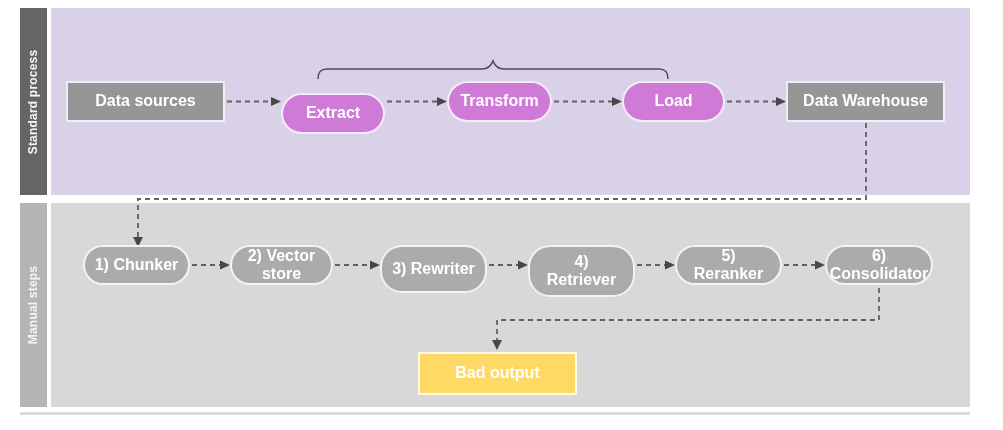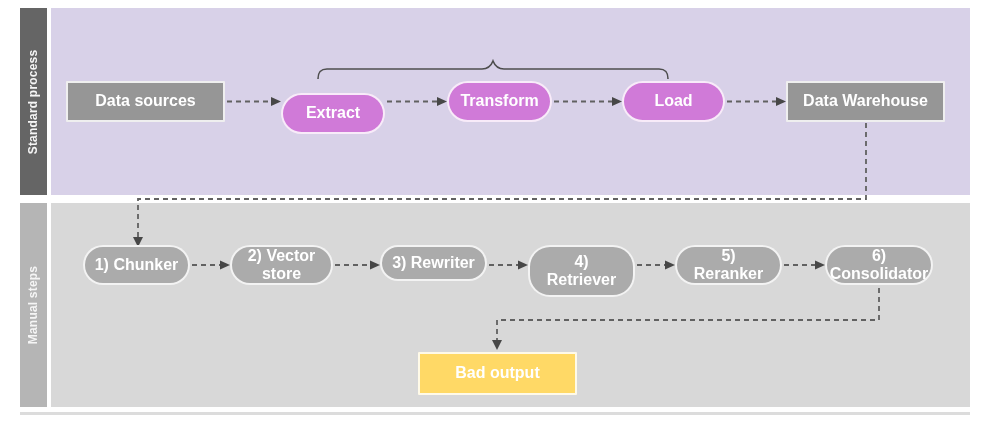--- a/index.html
+++ b/index.html
@@ -104,20 +104,20 @@
 
 
   <div class="node rect gray-box" style="left:66px;top:81px;width:159px;height:41px;">Data sources</div>
   <div class="node pill purple" style="left:281px;top:81px;width:104px;height:41px;margin-top:12px;">Extract</div>
   <div class="node pill purple" style="left:447px;top:81px;width:105px;height:41px;">Transform</div>
   <div class="node pill purple" style="left:622px;top:81px;width:103px;height:41px;">Load</div>
   <div class="node rect gray-box" style="left:786px;top:81px;width:159px;height:41px;">Data Warehouse</div>
 
   <div class="node pill gray-pill" style="left:83px;top:245px;width:107px;height:40px;">1) Chunker</div>
   <div class="node pill gray-pill" style="left:230px;top:245px;width:103px;height:40px;">2) Vector store</div>
-  <div class="node pill gray-pill" style="left:380px;top:245px;width:107px;height:36px;">3) Rewriter</div>
+  <div class="node pill gray-pill" style="left:380px;top:245px;width:107px;height:48px;">3) Rewriter</div>
   <div class="node pill gray-pill" style="left:528px;top:245px;width:107px;height:52px;">4) Retriever</div>
   <div class="node pill gray-pill" style="left:675px;top:245px;width:107px;height:40px;">5) Reranker</div>
   <div class="node pill gray-pill" style="left:825px;top:245px;width:108px;height:40px;text-align:center;">6) Consolidator</div>
 
   <div class="node rect yellow" style="left:418px;top:352px;width:159px;height:43px;padding-left:8px;">Bad output</div>
 
 </div>
 
 </body></html>

